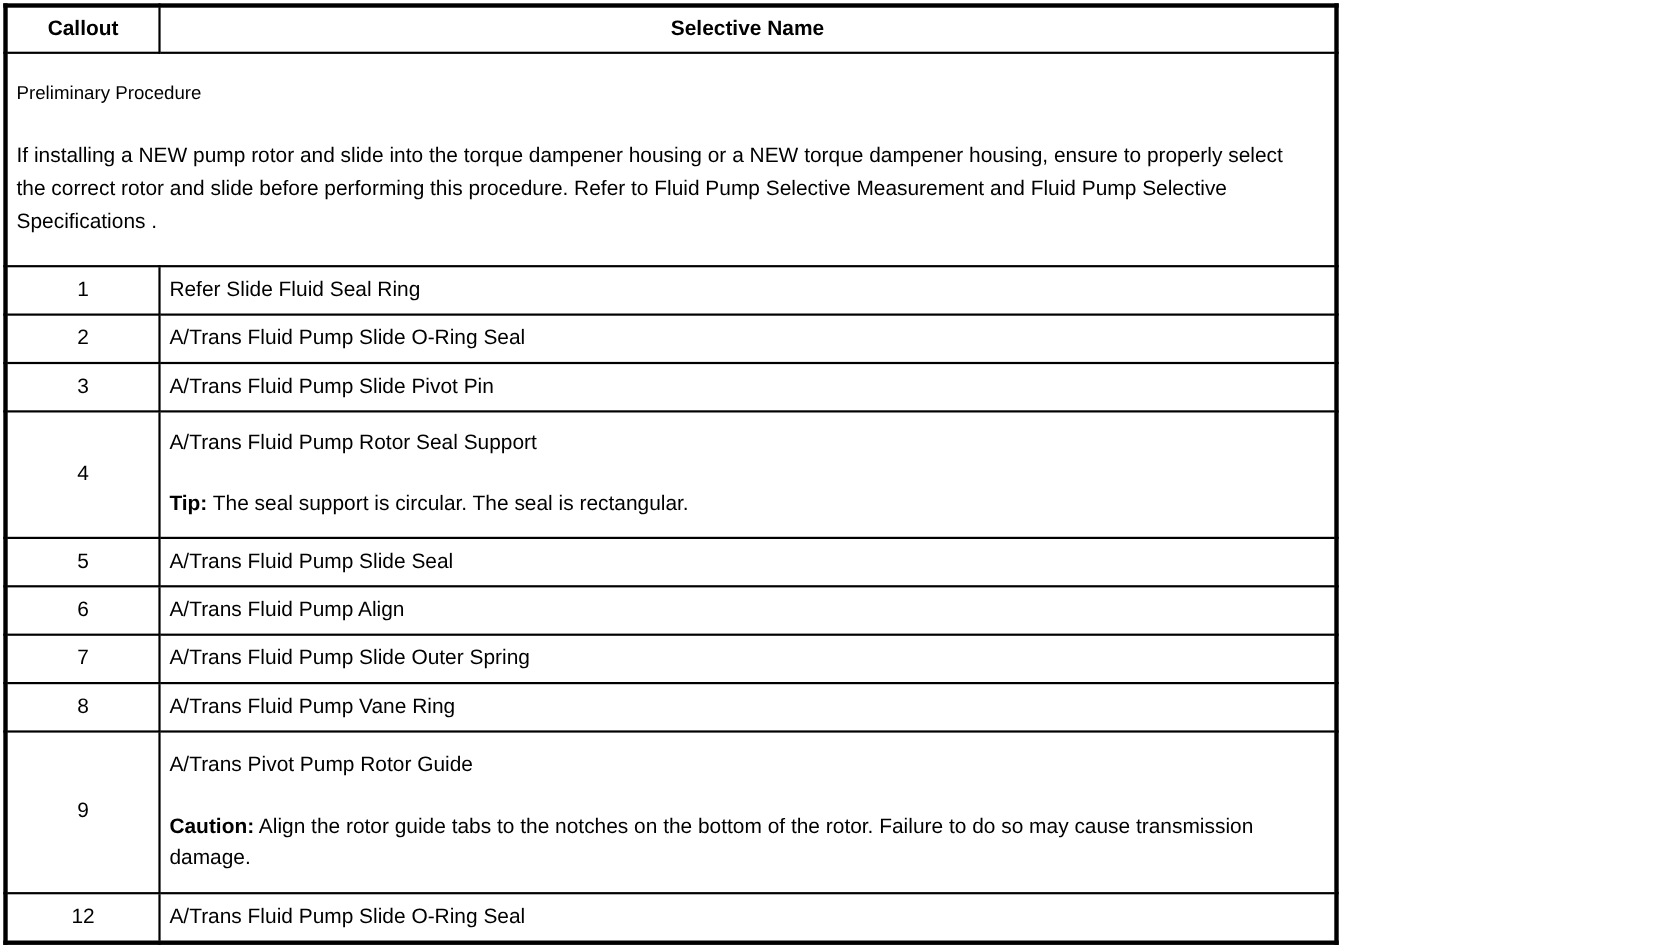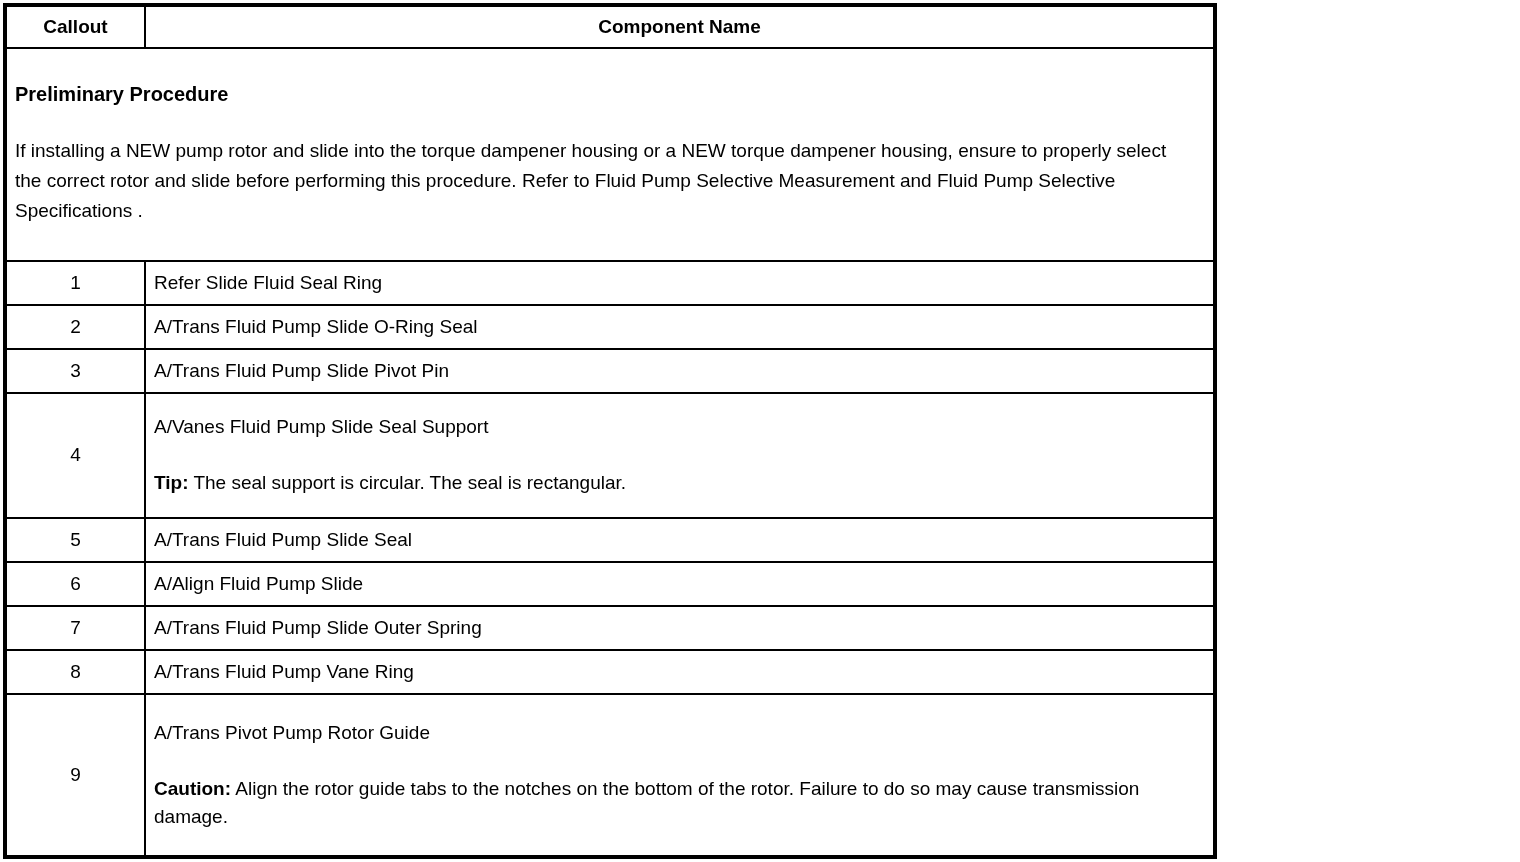--- a/index.html
+++ b/index.html
@@ -49,22 +49,22 @@
     text-align: left;
     padding: 6px 4px 6px 8px;
     line-height: 28px;
   }
   td.cell-prelim {
     text-align: left;
     padding: 8px 10px 10px 8px;
     vertical-align: top;
   }
   .prelim-title {
-    font-weight: bold;
-    font-size: 20px;
+    font-weight: normal;
+    font-size: 17px;
     line-height: 28px;
   }
   .prelim-body {
     margin-top: 28px;
     line-height: 30px;
     padding-right: 30px;
   }
   .comp-note { margin-top: 28px; padding-right: 40px; }
   .note-label { font-weight: bold; }
   tr.single-row td { height: 30px; }
@@ -74,21 +74,21 @@
 
 <div class="page">
   <table class="ctable">
     <colgroup>
       <col class="col-callout">
       <col>
     </colgroup>
     <thead>
       <tr>
         <th>Callout</th>
-        <th>Component Name</th>
+        <th>Selective Name</th>
       </tr>
     </thead>
     <tbody id="tbody">
       <tr>
         <td class="cell-prelim" colspan="2">
           <div class="prelim-title">Preliminary Procedure</div>
           <div class="prelim-body">If installing a NEW pump rotor and slide into the torque dampener housing or a NEW torque dampener housing, ensure to properly select the correct rotor and slide before performing this procedure. Refer to Fluid Pump Selective Measurement and Fluid Pump Selective Specifications .</div>
         </td>
       </tr>
 
@@ -112,39 +112,39 @@
     <td class="cell-callout">3</td>
     <td class="cell-component">
       <div class="comp-name">A/Trans Fluid Pump Slide Pivot Pin</div>
 
     </td>
   </tr>
 
   <tr>
     <td class="cell-callout">4</td>
     <td class="cell-component">
-      <div class="comp-name">A/Vanes Fluid Pump Slide Seal Support</div>
+      <div class="comp-name">A/Trans Fluid Pump Rotor Seal Support</div>
       <div class="comp-note">
         <span class="note-label">Tip:</span><span class="note-text"> The seal support is circular. The seal is rectangular.</span>
       </div>
     </td>
   </tr>
 
   <tr class="single-row">
     <td class="cell-callout">5</td>
     <td class="cell-component">
       <div class="comp-name">A/Trans Fluid Pump Slide Seal</div>
 
     </td>
   </tr>
 
   <tr class="single-row">
     <td class="cell-callout">6</td>
     <td class="cell-component">
-      <div class="comp-name">A/Align Fluid Pump Slide</div>
+      <div class="comp-name">A/Trans Fluid Pump Align</div>
 
     </td>
   </tr>
 
   <tr class="single-row">
     <td class="cell-callout">7</td>
     <td class="cell-component">
       <div class="comp-name">A/Trans Fluid Pump Slide Outer Spring</div>
 
     </td>
@@ -163,15 +163,22 @@
     <td class="cell-component">
       <div class="comp-name">A/Trans Pivot Pump Rotor Guide</div>
       <div class="comp-note">
         <span class="note-label">Caution:</span><span class="note-text"> Align the rotor guide tabs to the notches on the bottom of the rotor. Failure to do so may cause transmission damage.</span>
       </div>
     </td>
   </tr>
 
 
 
+  <tr class="single-row">
+    <td class="cell-callout">12</td>
+    <td class="cell-component">
+      <div class="comp-name">A/Trans Fluid Pump Slide O-Ring Seal</div>
+
+    </td>
+  </tr>
 </tbody>
   </table>
 </div>
 
 </body></html>

